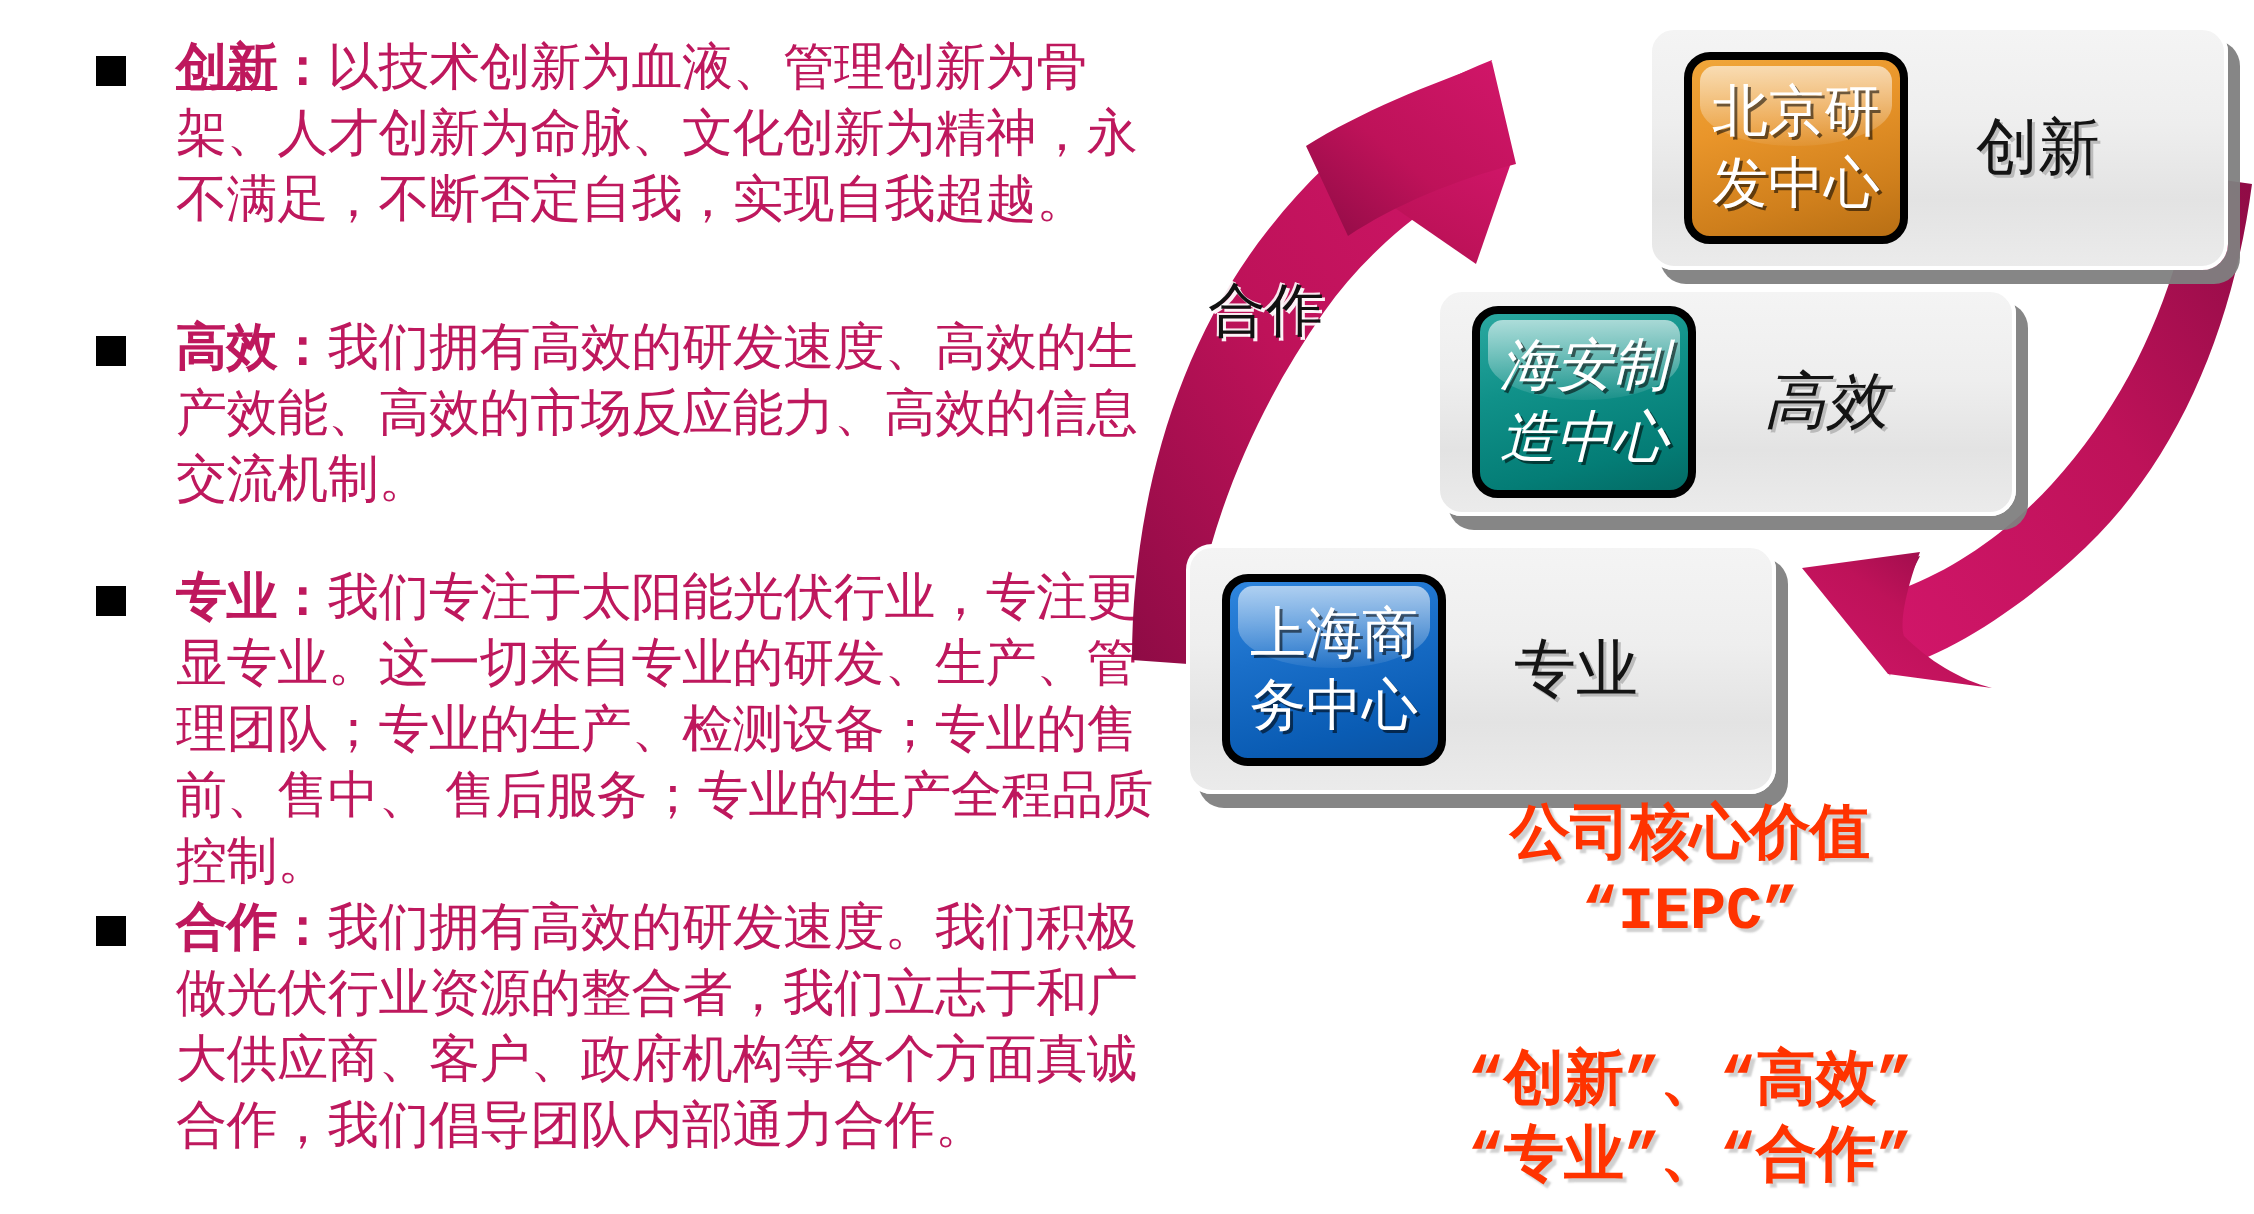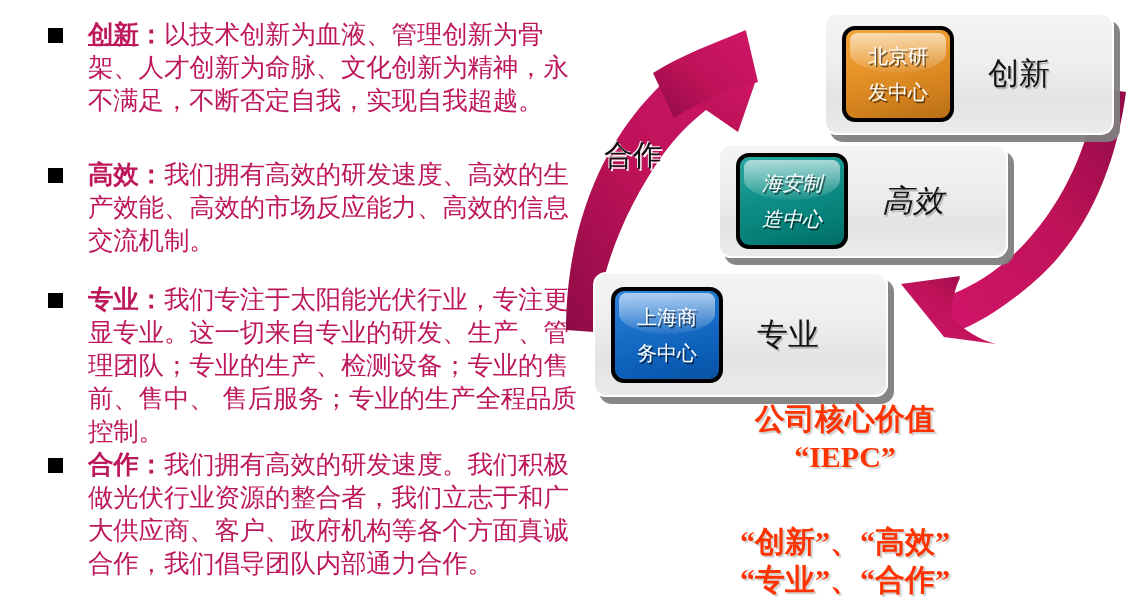--- a/index.html
+++ b/index.html
@@ -121,21 +121,21 @@
     width: 92%;
     height: 46%;
     border-radius: 9px 9px 60% 60%;
     background: linear-gradient(180deg, rgba(255,255,255,0.62), rgba(255,255,255,0.06));
     pointer-events: none;
   }
   .unit-badge .badge-line {
     position: relative;
     z-index: 2;
     font-family: "DejaVu Sans", "Liberation Sans", sans-serif;
-    font-size: 20px;
+    font-size: 28px;
     line-height: 36px;
     color: #ffffff;
     letter-spacing: 0px;
     white-space: nowrap;
     text-shadow: 1.5px 1.5px 0 rgba(0,0,0,0.55);
     text-align: center;
   }
   #badge-0 { background: linear-gradient(165deg,#f0a63a 0%, #e9952a 35%, #cf7f1c 75%, #b86f14 100%); }
   #badge-1 { background: linear-gradient(165deg,#2aa8a0 0%, #109189 38%, #047d76 78%, #036b65 100%); }
   #badge-2 { background: linear-gradient(165deg,#2f86de 0%, #1a6fc9 38%, #0a5cb4 78%, #0a52a2 100%); }
@@ -166,21 +166,21 @@
 
   
   #core-values {
     position: absolute;
     left: 60px;
     top: 400px;
     width: 450px;
     text-align: center;
   }
   .core-line {
-    font-family: Liberation Serif, serif;
+    font-family: Liberation Mono, monospace;
     font-weight: bold;
     font-size: 30px;
     line-height: 38px;
     color: #FF3300;
     white-space: nowrap;
     text-shadow: 2px 2px 1px rgba(170,170,170,0.55);
   }
   .core-line.gap-top { margin-top: 47px; }
 </style>
 </head>

